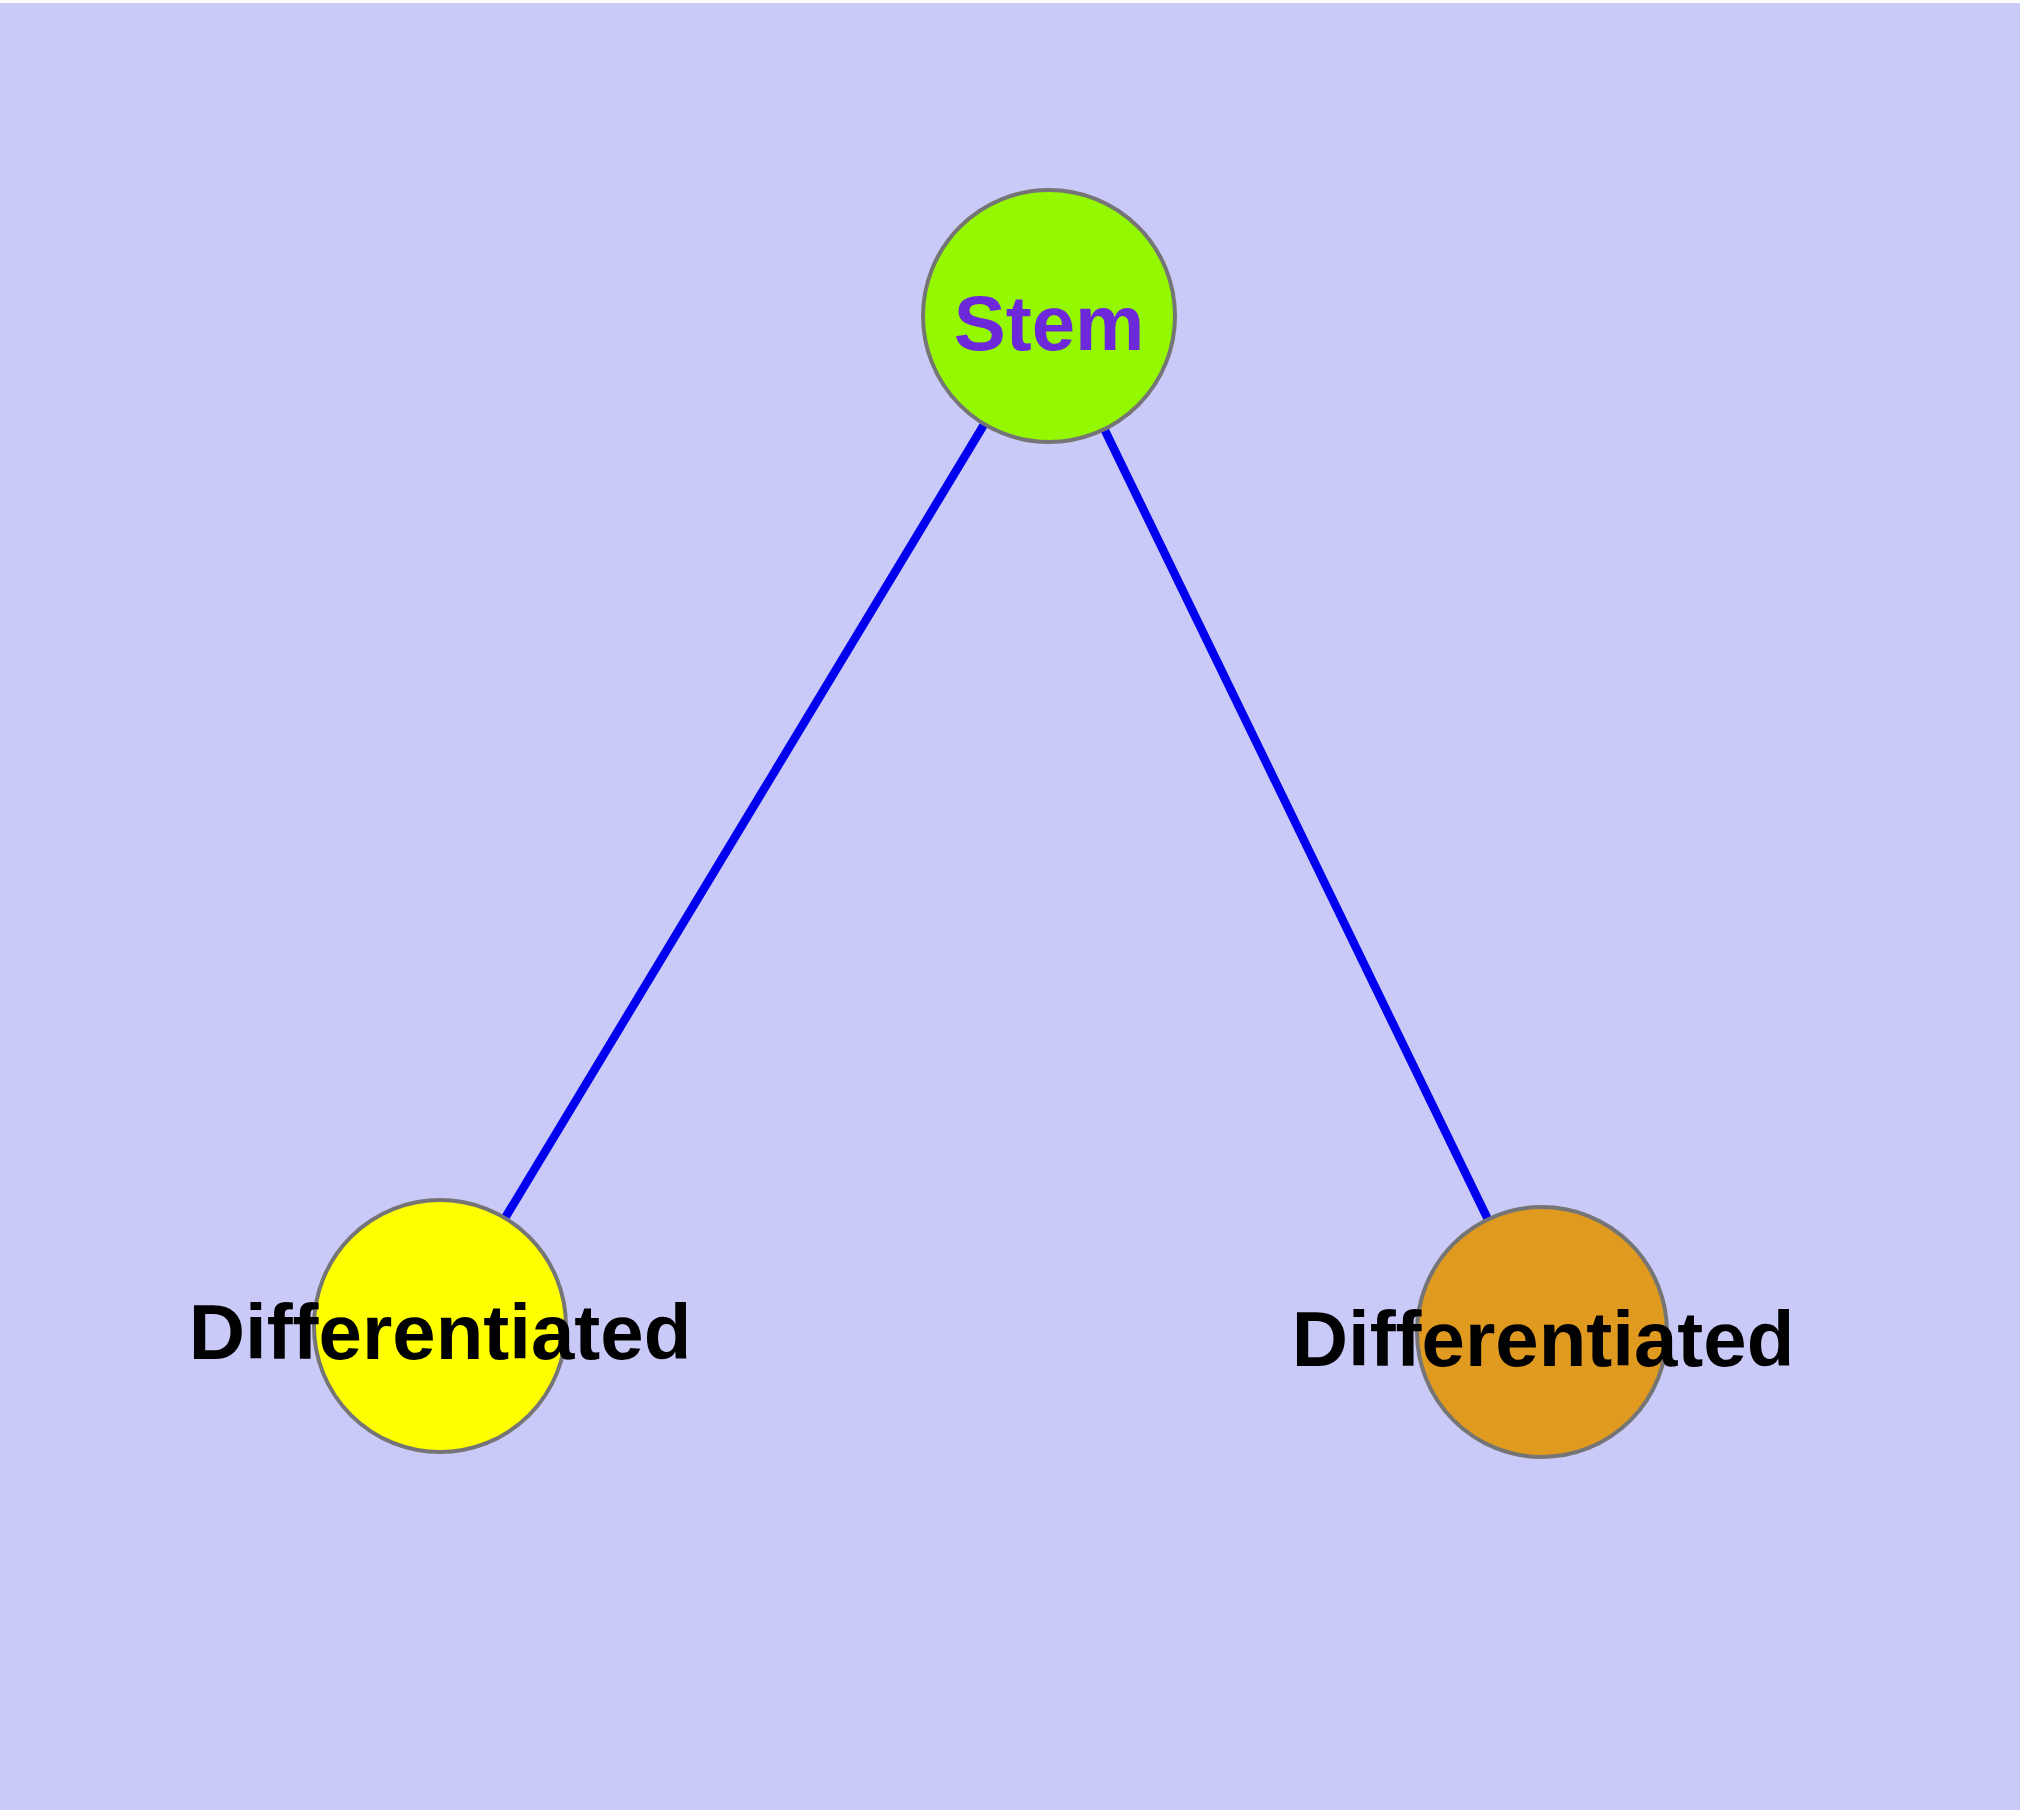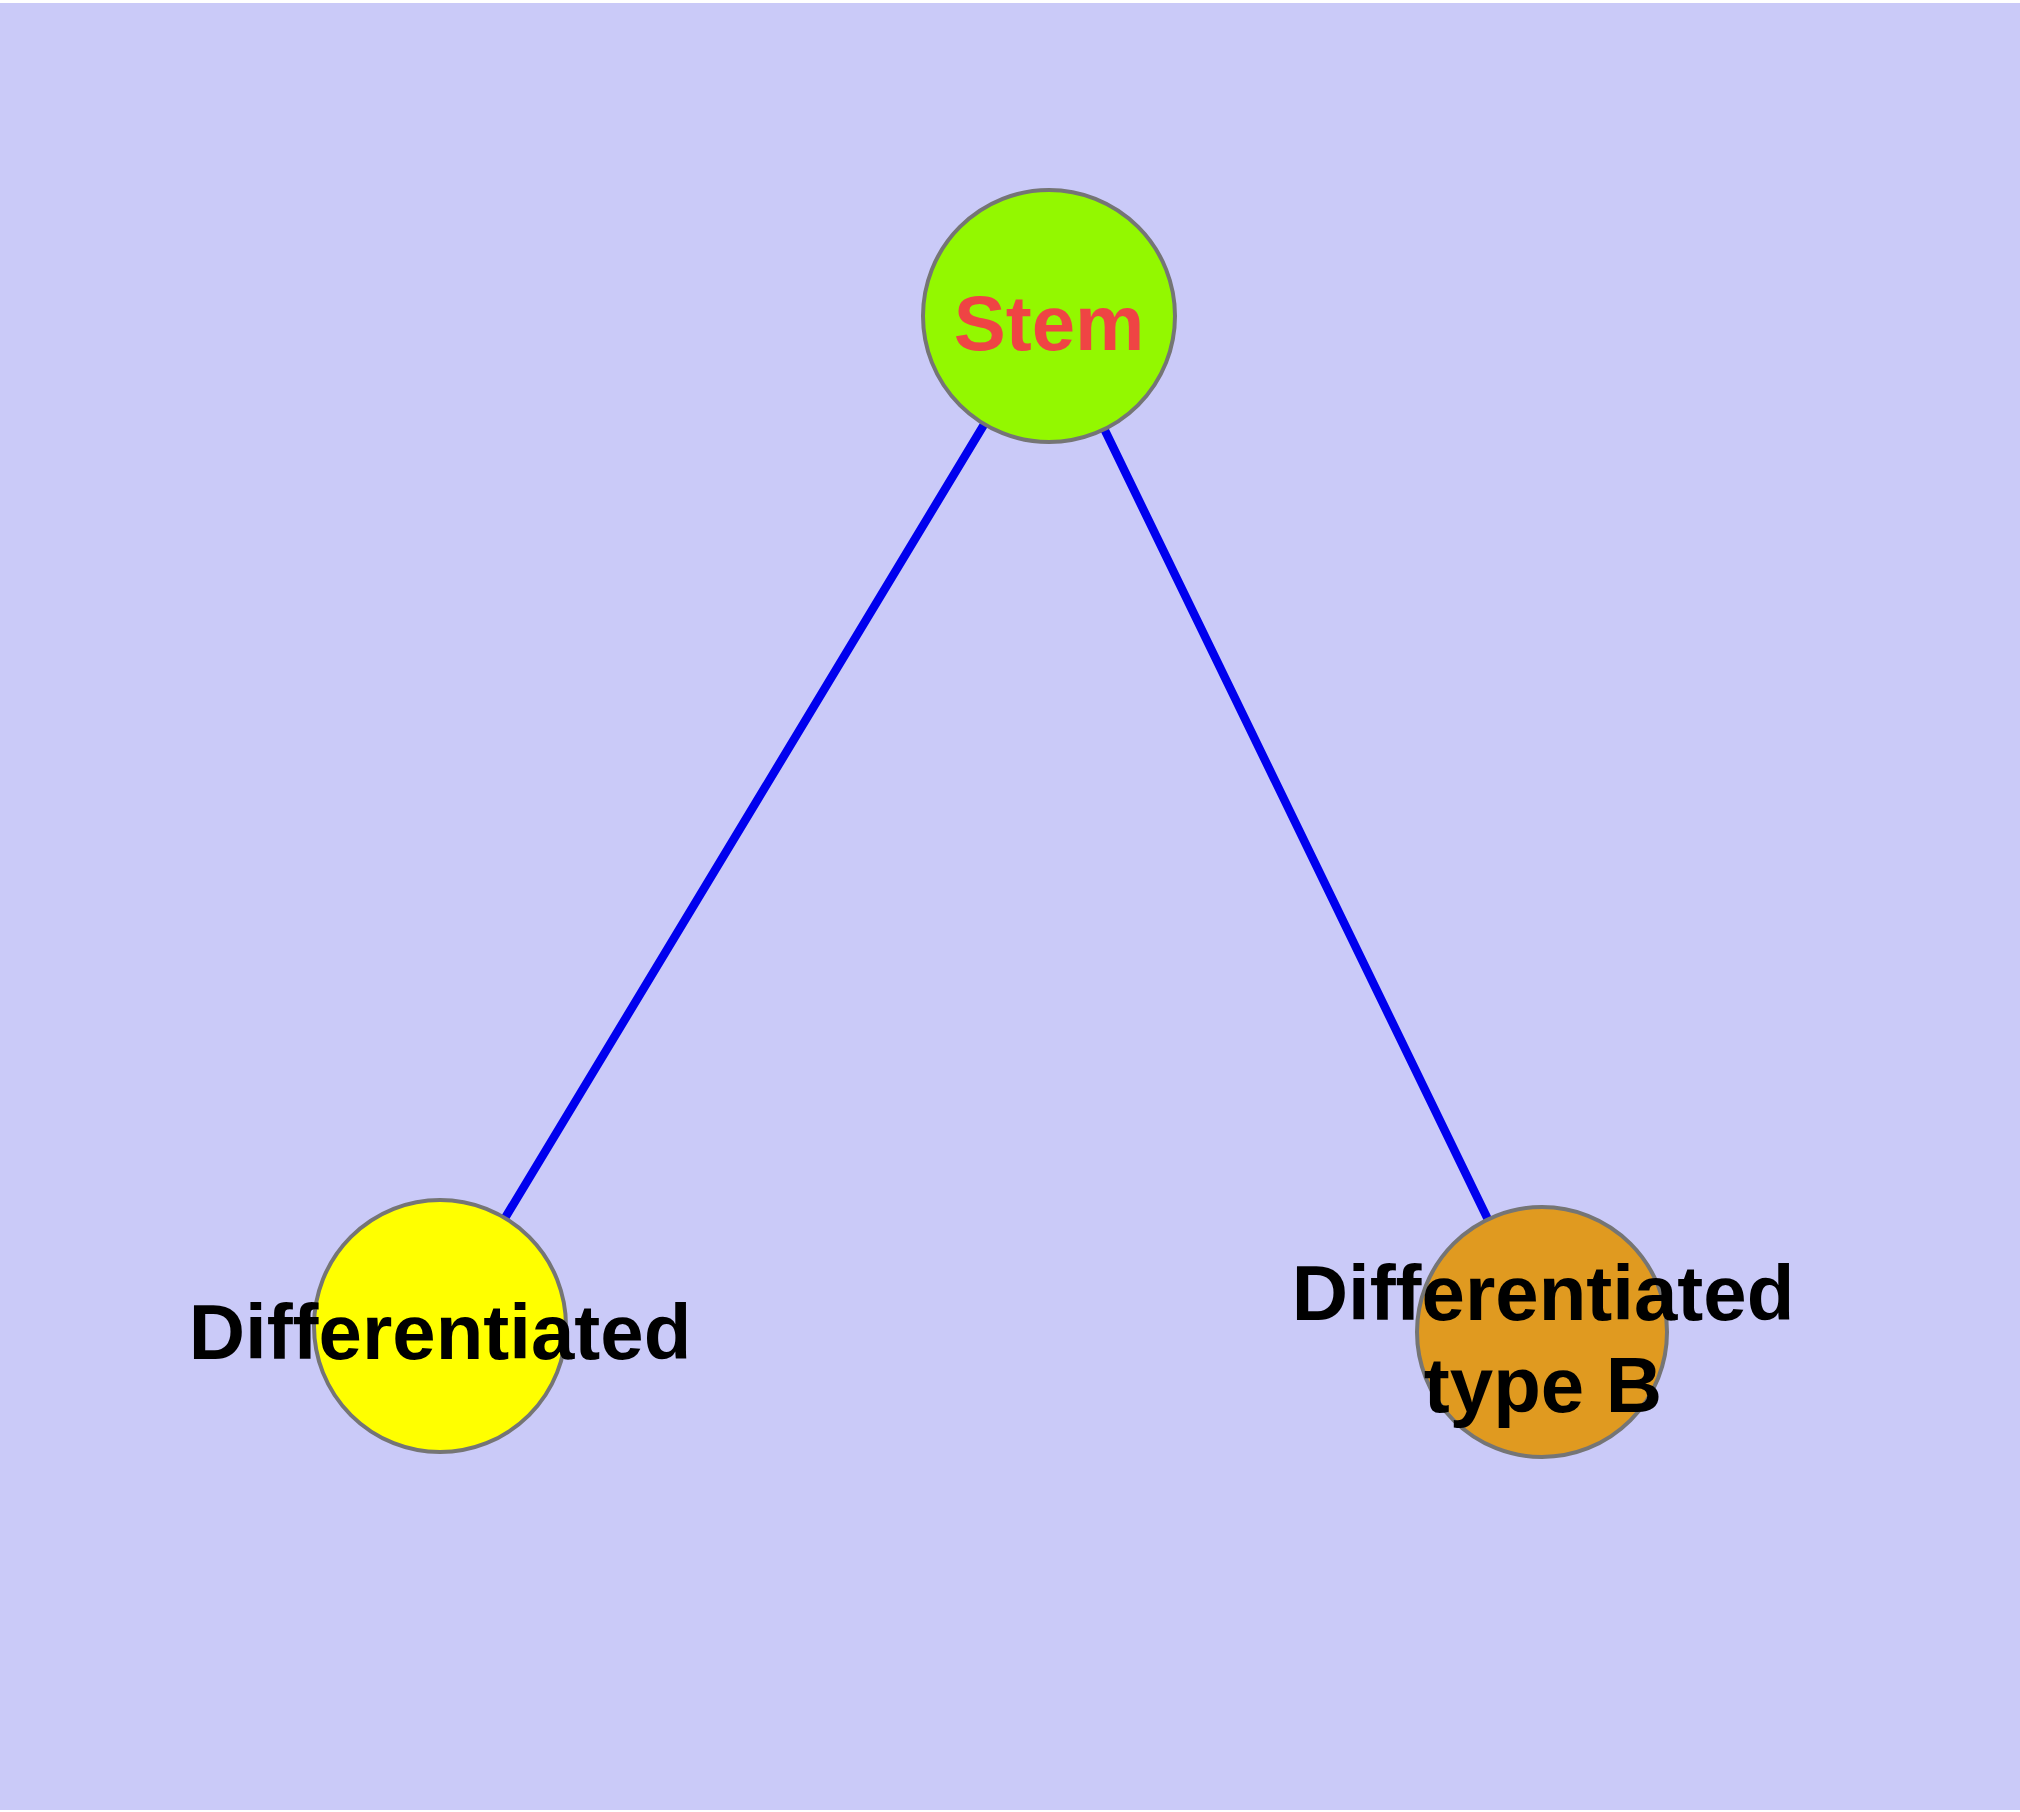--- a/index.html
+++ b/index.html
@@ -60,27 +60,26 @@
 
   <svg class="edge-layer" viewBox="0 0 2384 2138" xmlns="http://www.w3.org/2000/svg">
     <line stroke-linecap="round" x1="1238" y1="373" x2="519" y2="1564" stroke="#0000EE" stroke-width="10"></line>
     <line stroke-linecap="round" x1="1238" y1="373" x2="1820" y2="1572" stroke="#0000EE" stroke-width="10"></line>
   </svg>
 
   <div class="node" style="left: 921px; top: 188px; height: 256px; width: 256px; background: rgb(147, 248, 0); border-color: rgb(117, 117, 117);"></div>
   <div class="node" style="left: 312px; top: 1198px; height: 256px; width: 256px; background: rgb(255, 255, 0); border-color: rgb(117, 117, 117);"></div>
   <div class="node" style="left: 1415px; top: 1205px; height: 254px; width: 254px; background: rgb(224, 154, 32); border-color: rgb(117, 117, 117);"></div>
 
-  <div class="node-label" style="left: 1049px; top: 323px; color: #ef4444;">
+  <div class="node-label" style="left: 1049px; top: 323px; color: #6d28d9;">
     <span class="label-line">Stem</span>
   </div>
 
   <div class="node-label" style="left: 440px; top: 1332px; color: rgb(0, 0, 0);">
     <span class="label-line">Differentiated</span>
   </div>
 
   <div class="node-label" style="left: 1543px; top: 1339px; color: rgb(0, 0, 0);">
     <span class="label-line">Differentiated</span>
-    <span class="label-line">type B</span>
   </div>
 
 </div>
 
 
 </body></html>

